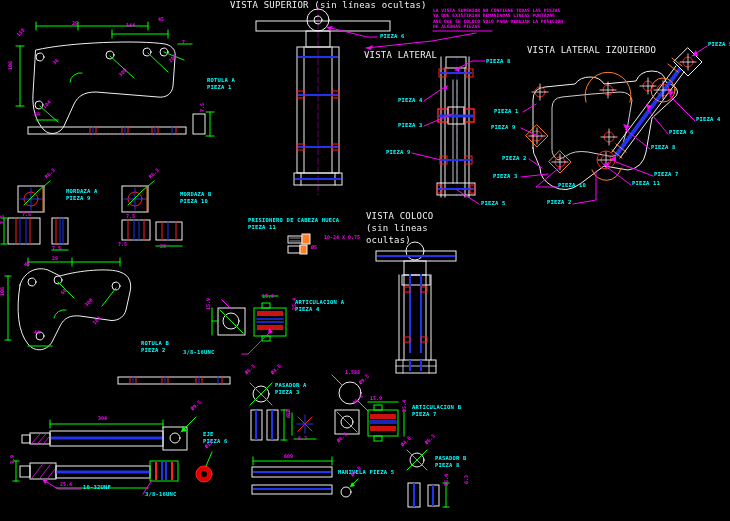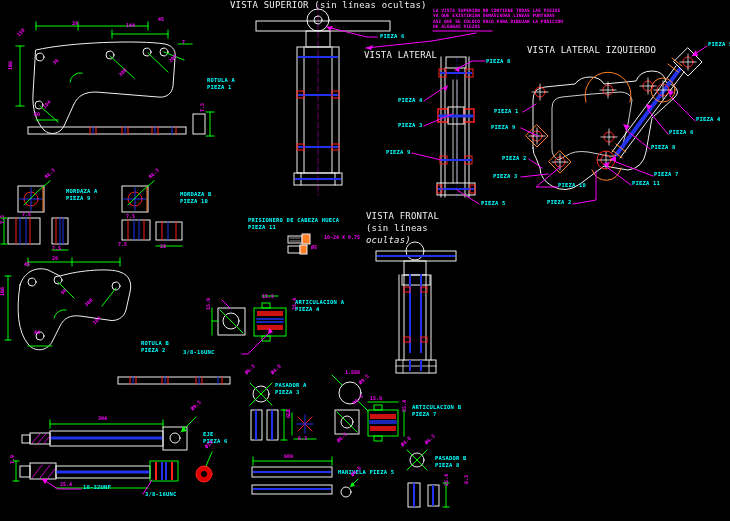--- a/index.html
+++ b/index.html
@@ -329,23 +329,23 @@
     <path d="M414,484 V506 M433,486 V505" stroke="#2233ee" stroke-width="2"></path>
     <path d="M446,483 V507 M443,483 H449 M443,507 H449" stroke="#00ff00"></path>
   </g>
 
 </svg>
 
 <div id="labels">
       <span class="lbl t" style="left: 230px; top: 1px; color: rgb(240, 240, 240);">VISTA SUPERIOR (sin líneas ocultas)</span>
       <span class="lbl t" style="left: 364px; top: 51px; color: rgb(240, 240, 240);">VISTA LATERAL</span>
       <span class="lbl t" style="left: 527px; top: 46px; color: rgb(240, 240, 240);">VISTA LATERAL IZQUIERDO</span>
-      <span class="lbl t" style="left: 366px; top: 212px; color: rgb(240, 240, 240);">VISTA FRONTAL</span>
+      <span class="lbl t" style="left: 366px; top: 212px; color: rgb(240, 240, 240);">VISTA COLOCO</span>
       <span class="lbl t" style="left: 366px; top: 224px; color: rgb(240, 240, 240);">(sin líneas</span>
-      <span class="lbl t" style="left: 366px; top: 236px; color: rgb(240, 240, 240); font-style: italic;">ocultas)</span>
+      <span class="lbl t" style="left: 366px; top: 236px; color: rgb(240, 240, 240);">ocultas)</span>
       <span class="lbl p" style="left: 380px; top: 34px; color: rgb(0, 255, 255);">PIEZA 6</span>
       <span class="lbl p" style="left: 486px; top: 59px; color: rgb(0, 255, 255);">PIEZA 8</span>
       <span class="lbl p" style="left: 398px; top: 98px; color: rgb(0, 255, 255);">PIEZA 4</span>
       <span class="lbl p" style="left: 398px; top: 123px; color: rgb(0, 255, 255);">PIEZA 3</span>
       <span class="lbl p" style="left: 386px; top: 150px; color: rgb(0, 255, 255);">PIEZA 9</span>
       <span class="lbl p" style="left: 481px; top: 201px; color: rgb(0, 255, 255);">PIEZA 5</span>
       <span class="lbl p" style="left: 494px; top: 109px; color: rgb(0, 255, 255);">PIEZA 1</span>
       <span class="lbl p" style="left: 491px; top: 125px; color: rgb(0, 255, 255);">PIEZA 9</span>
       <span class="lbl p" style="left: 502px; top: 156px; color: rgb(0, 255, 255);">PIEZA 2</span>
       <span class="lbl p" style="left: 493px; top: 174px; color: rgb(0, 255, 255);">PIEZA 3</span>

